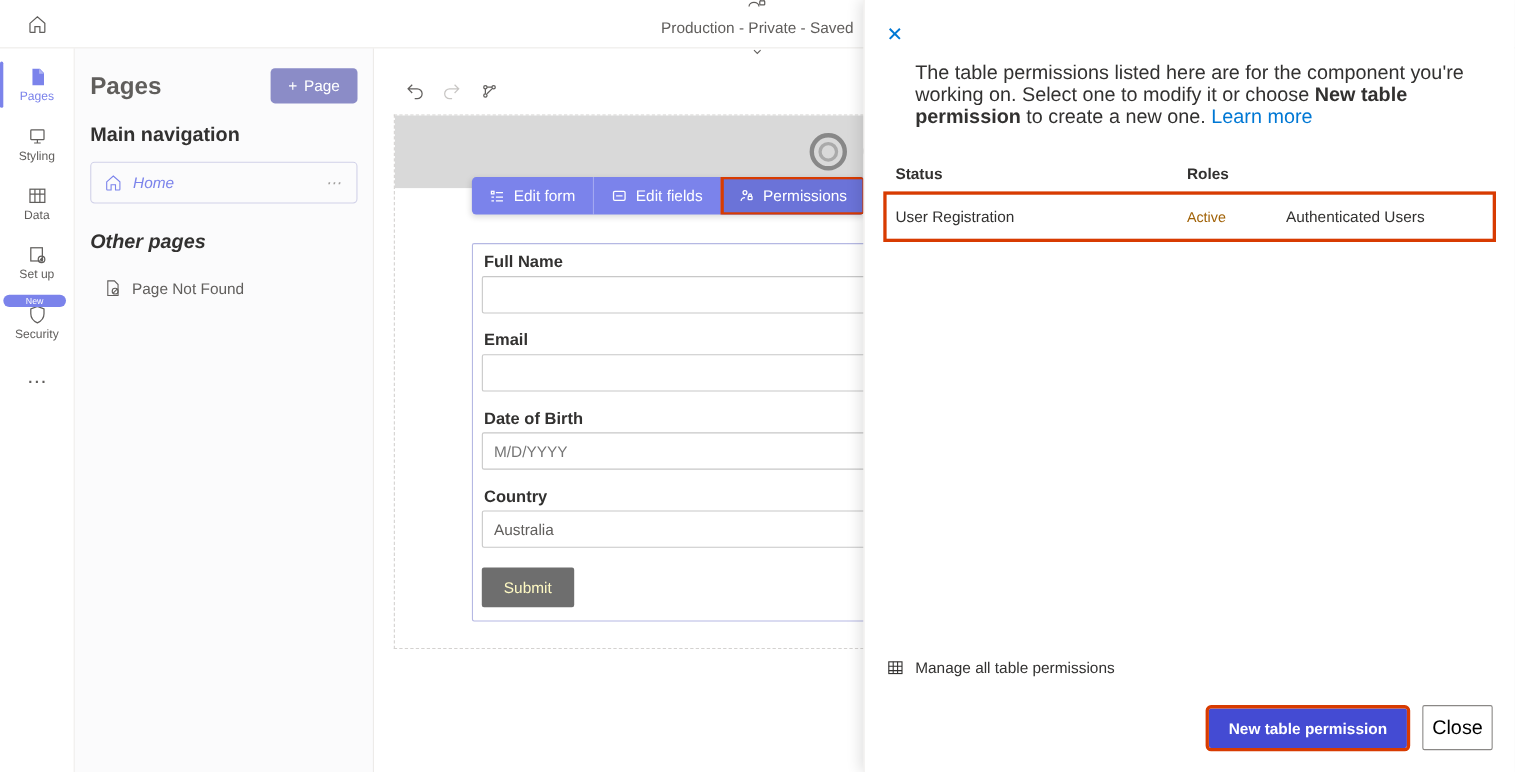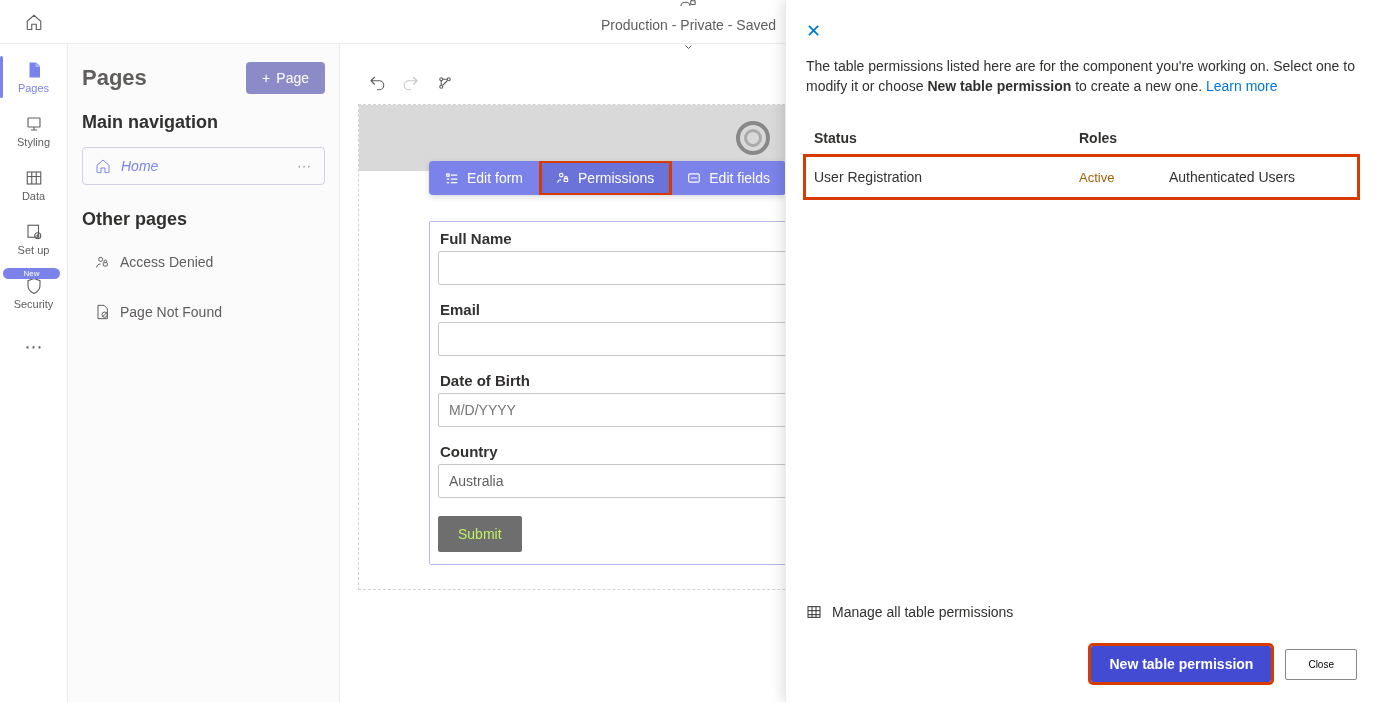--- a/index.html
+++ b/index.html
@@ -40,38 +40,38 @@
     .form-toolbar { position: absolute; top: -10px; left: 70px; background: #7b83eb; border-radius: 4px; display: flex; overflow: hidden; box-shadow: 0 2px 6px rgba(0,0,0,0.15); }
     .form-tb-item { color: #fff; padding: 9px 16px; display: flex; align-items: center; gap: 8px; border-right: 1px solid rgba(255,255,255,0.3); font-size: 14px; cursor: pointer; }
     .form-tb-item:last-child { border-right: none; }
     .form-tb-item.hl { outline: 3px solid #d83b01; outline-offset: -2px; background: #6b73d8; }
     
     .form-box { border: 1px solid #b5b8e3; border-radius: 2px; padding: 0; position: relative; }
     .form-field { padding: 8px 12px 8px 0; }
     .field-label { font-weight: 600; font-size: 15px; padding: 0 0 4px 2px; }
     .field-input { width: 100%; height: 34px; border: 1px solid #c8c8c8; border-radius: 2px; padding: 0 10px; font-size: 14px; color: #605e5c; background: #fff; }
     .form-inner { padding: 0 0 12px 8px; }
-    .submit-btn { background: #6e6e6e; color: #bef264; border: none; padding: 10px 20px; border-radius: 2px; font-size: 14px; margin-top: 10px; cursor: pointer; }
+    .submit-btn { background: #6e6e6e; color: #fef9c3; border: none; padding: 10px 20px; border-radius: 2px; font-size: 14px; margin-top: 10px; cursor: pointer; }
     .add-bubble { position: absolute; bottom: -12px; left: 50%; transform: translateX(-50%); width: 24px; height: 24px; border-radius: 50%; background: #fff; border: 1px solid #b5b8e3; color: #7b83eb; display: flex; align-items: center; justify-content: center; font-size: 16px; cursor: pointer; }
     
     .panel { position: absolute; top: 0; right: 0; bottom: 0; width: 592px; background: #fff; box-shadow: -3px 0 12px rgba(0,0,0,0.12); display: flex; flex-direction: column; z-index: 10; padding: 20px; border-left: 1px solid #edebe9; }
     .panel-head { display: flex; justify-content: space-between; align-items: flex-start; margin-bottom: 14px; }
     .panel-title { font-size: 22px; font-weight: 600; }
     .close-x { color: #0078d4; font-size: 18px; cursor: pointer; }
-    .panel-desc { font-size: 14px; color: #323130; line-height: 20px; margin-bottom: 24px; }
+    .panel-desc { font-size: 18px; color: #323130; line-height: 20px; margin-bottom: 24px; margin-left: 26px; }
     .panel-desc .link { color: #0078d4; cursor: pointer; }
     .tbl-head, .tbl-row { display: grid; grid-template-columns: 1fr 90px 180px; padding: 10px 8px; align-items: center; }
     .tbl-head { font-weight: 600; border-bottom: 1px solid #edebe9; font-size: 14px; }
     .tbl-row { outline: 3px solid #d83b01; padding: 12px 8px; font-size: 14px; }
     .tbl-row .status { font-size: 13px; color: #a16207; }
     .panel-footer { margin-top: auto; display: flex; flex-direction: column; gap: 18px; }
     .manage-link { display: flex; align-items: center; gap: 10px; color: #323130; cursor: pointer; font-size: 14px; }
     .footer-btns { display: flex; justify-content: flex-end; gap: 14px; align-items: center; padding-top: 8px; }
     .btn-primary { background: #444bd3; color: #fff; border: none; padding: 10px 18px; border-radius: 2px; font-size: 14px; font-weight: 600; outline: 3px solid #d83b01; cursor: pointer; }
-    .btn-secondary { background: #fff; border: 1px solid #8a8886; padding: 9px 22px; border-radius: 2px; font-size: 10px; cursor: pointer; }
+    .btn-secondary { background: #fff; border: 1px solid #8a8886; padding: 9px 8px; border-radius: 2px; font-size: 18px; cursor: pointer; }
     
     svg { display: block; }
   </style>
 </head>
 <body>
 
 <div class="topbar">
   <div class="topbar-home">
     <svg width="18" height="18" viewBox="0 0 24 24" fill="none" stroke="#605e5c" stroke-width="1.5">
         <path d="M3 11l9-8 9 8v10a1 1 0 0 1-1 1h-5v-7h-6v7H4a1 1 0 0 1-1-1z"></path>
@@ -153,30 +153,21 @@
       </button>
     </div>
     <div class="section-title">Main navigation</div>
     <div class="nav-item selected">
       <svg width="16" height="16" viewBox="0 0 24 24" fill="none" stroke="#7b83eb" stroke-width="1.5">
           <path d="M3 11l9-8 9 8v10a1 1 0 0 1-1 1h-5v-7h-6v7H4a1 1 0 0 1-1-1z"></path>
         </svg>
       <span>Home</span>
       <span class="more">⋯</span>
     </div>
-    <div class="section-title" style="margin-top:10px;">Other pages</div>
-    <div class="nav-item">
-      <svg width="16" height="16" viewBox="0 0 24 24" fill="none" stroke="#605e5c" stroke-width="1.5">
-          <circle cx="10" cy="8" r="3"></circle>
-          <path d="M4 20c0-3 3-5 6-5"></path>
-          <rect x="14" y="13" width="6" height="5" rx="1"></rect>
-          <path d="M15 13v-2a2 2 0 0 1 4 0v2"></path>
-        </svg>
-      <span>Access Denied</span>
-    </div>
+    <div class="section-title" style="margin-top:10px;font-style:italic;">Other pages</div>
     <div class="nav-item">
       <svg width="16" height="16" viewBox="0 0 24 24" fill="none" stroke="#605e5c" stroke-width="1.5">
           <path d="M6 2h9l5 5v15H6z"></path>
           <circle cx="16" cy="16" r="4"></circle>
           <path d="M13 19l6-6"></path>
         </svg>
       <span>Page Not Found</span>
     </div>
   </div>
 
@@ -208,36 +199,36 @@
       </div>
       <div class="form-area">
         <div class="form-toolbar">
           <div class="form-tb-item">
             <svg width="14" height="14" viewBox="0 0 24 24" fill="none" stroke="#fff" stroke-width="2">
                 <rect x="3" y="5" width="4" height="4"></rect>
                 <path d="M10 7h11M3 14h4M10 14h11M3 20h4M10 20h11"></path>
               </svg>
             <span>Edit form</span>
           </div>
+          <div class="form-tb-item">
+            <svg width="14" height="14" viewBox="0 0 24 24" fill="none" stroke="#fff" stroke-width="2">
+                <rect x="3" y="5" width="18" height="14" rx="2"></rect>
+                <path d="M7 12h10"></path>
+              </svg>
+            <span>Edit fields</span>
+          </div>
           <div class="form-tb-item hl">
             <svg width="14" height="14" viewBox="0 0 24 24" fill="none" stroke="#fff" stroke-width="2">
                 <circle cx="9" cy="7" r="3"></circle>
                 <path d="M3 20c0-3 3-5 6-5"></path>
                 <rect x="14" y="13" width="6" height="5" rx="1"></rect>
                 <path d="M15 13v-2a2 2 0 0 1 4 0v2"></path>
               </svg>
             <span>Permissions</span>
           </div>
-          <div class="form-tb-item">
-            <svg width="14" height="14" viewBox="0 0 24 24" fill="none" stroke="#fff" stroke-width="2">
-                <rect x="3" y="5" width="18" height="14" rx="2"></rect>
-                <path d="M7 12h10"></path>
-              </svg>
-            <span>Edit fields</span>
-          </div>
         </div>
         <div class="form-box">
           <div class="form-inner">
             <div class="form-field">
               <div class="field-label">Full Name</div>
               <input class="field-input" value="" style="">
             </div>
             <div class="form-field">
               <div class="field-label">Email</div>
               <input class="field-input" value="" style="">

